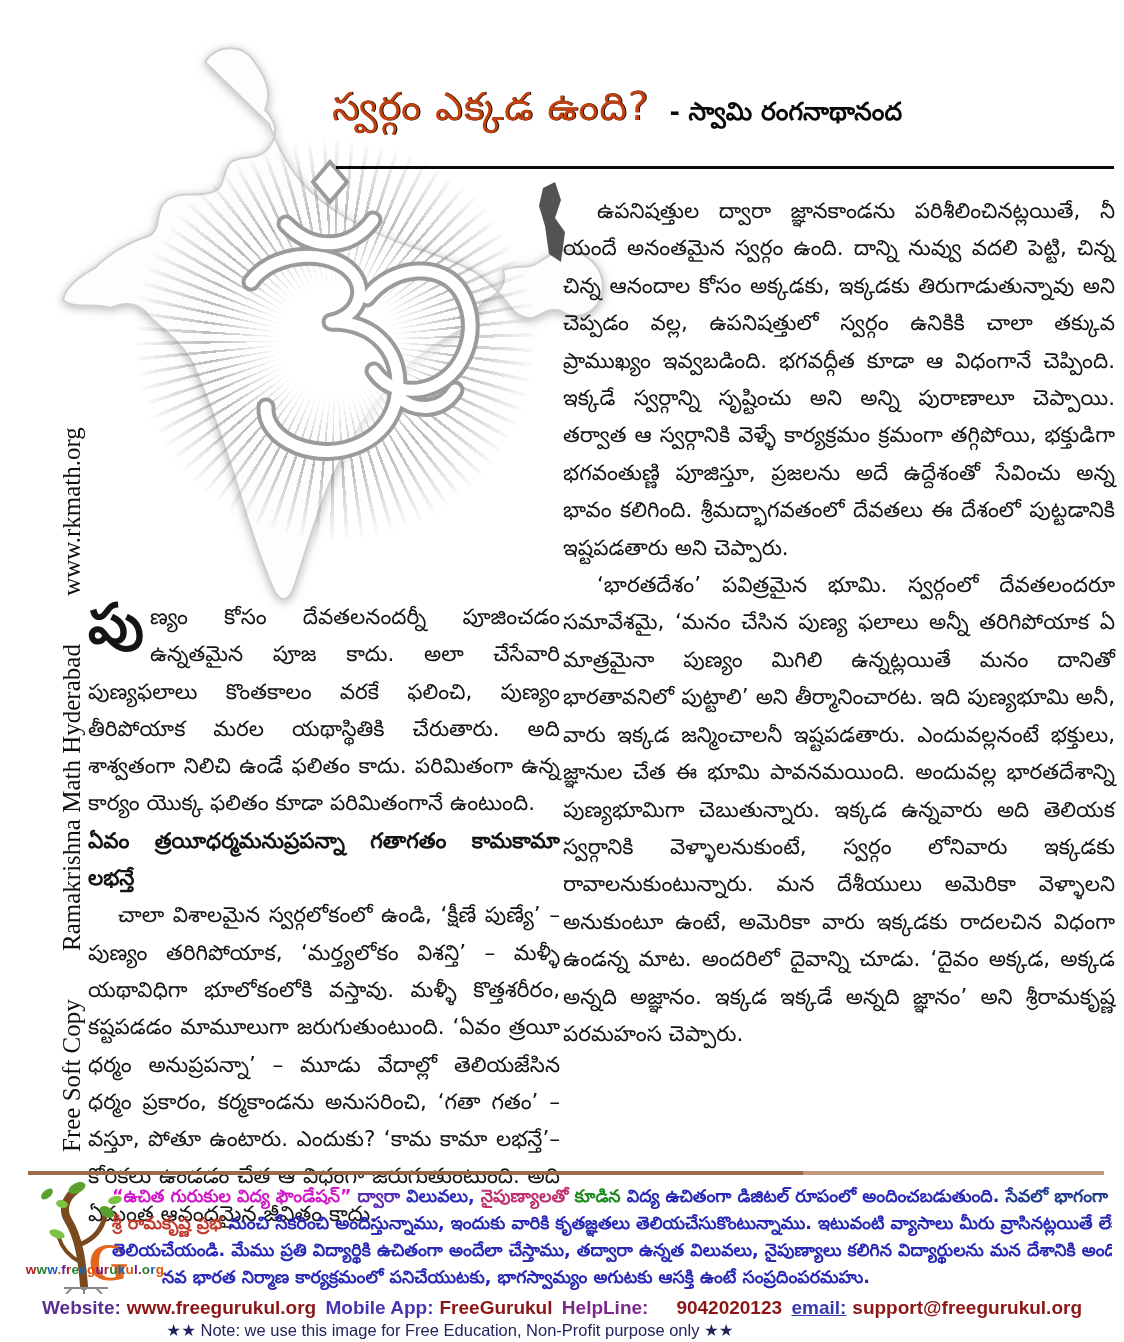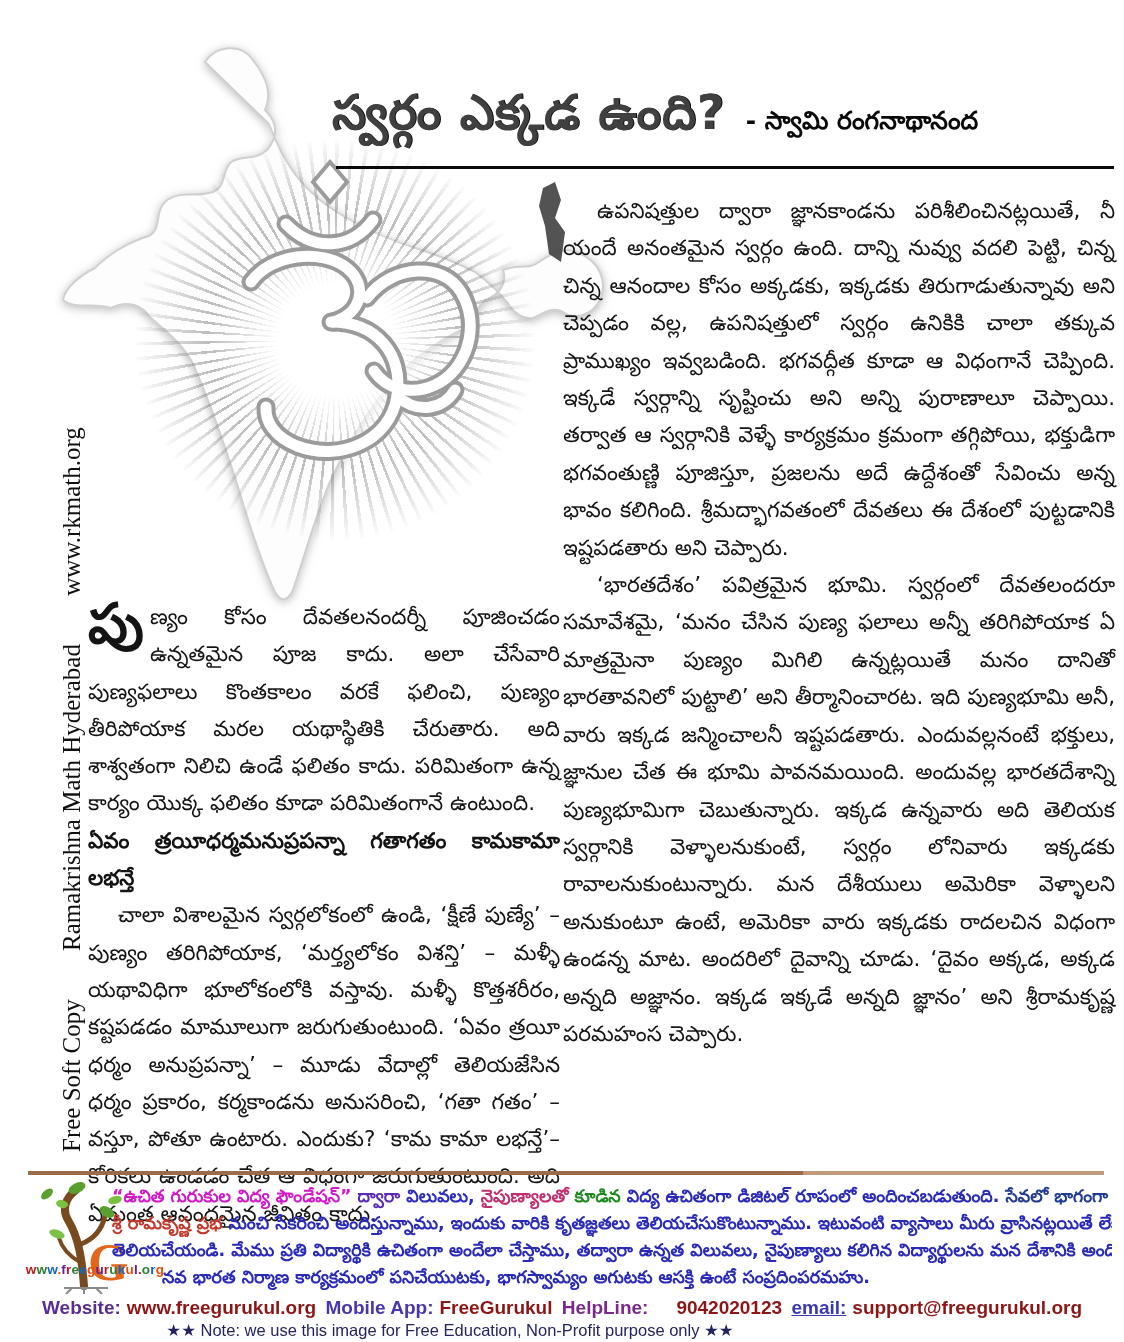--- a/index.html
+++ b/index.html
@@ -15,21 +15,21 @@
     -webkit-mask-image:radial-gradient(circle,#000 0 44%,transparent 72%);
     mask-image:radial-gradient(circle,#000 0 44%,transparent 72%);
   }
   .burst-glow{
     position:absolute;left:150px;top:170px;width:260px;height:260px;border-radius:50%;
     background:radial-gradient(circle,#ffffff 0 30%,rgba(255,255,255,0) 70%);
   }
   .map-svg{position:absolute;left:0;top:0}
   
   .title-row{position:absolute;left:332px;top:84px;display:flex;align-items:baseline;gap:20px;z-index:2;white-space:nowrap}
-  .page-title{font-size:48px;font-weight:700;letter-spacing:1px;color:#404040;text-shadow:1px 0 #0a0a0a}
+  .page-title{font-size:39px;font-weight:400;letter-spacing:1px;color:#c2410c;text-shadow:1px 0 #0a0a0a}
   .page-author{font-size:25px;font-weight:700;color:#0a0a0a}
   .title-underline{position:absolute;left:336px;top:166px;width:778px;height:3px;background:#0a0a0a;z-index:2}
   
   .vtext{
     position:absolute;left:58px;top:1152px;transform:rotate(-90deg);transform-origin:0 0;
     white-space:nowrap;font-family:"Liberation Serif",serif;font-size:25px;color:#101010;z-index:2;
   }
   .vtext span{margin-right:42px}
   
   .col{position:absolute;z-index:2;text-align:justify;color:#141414}

